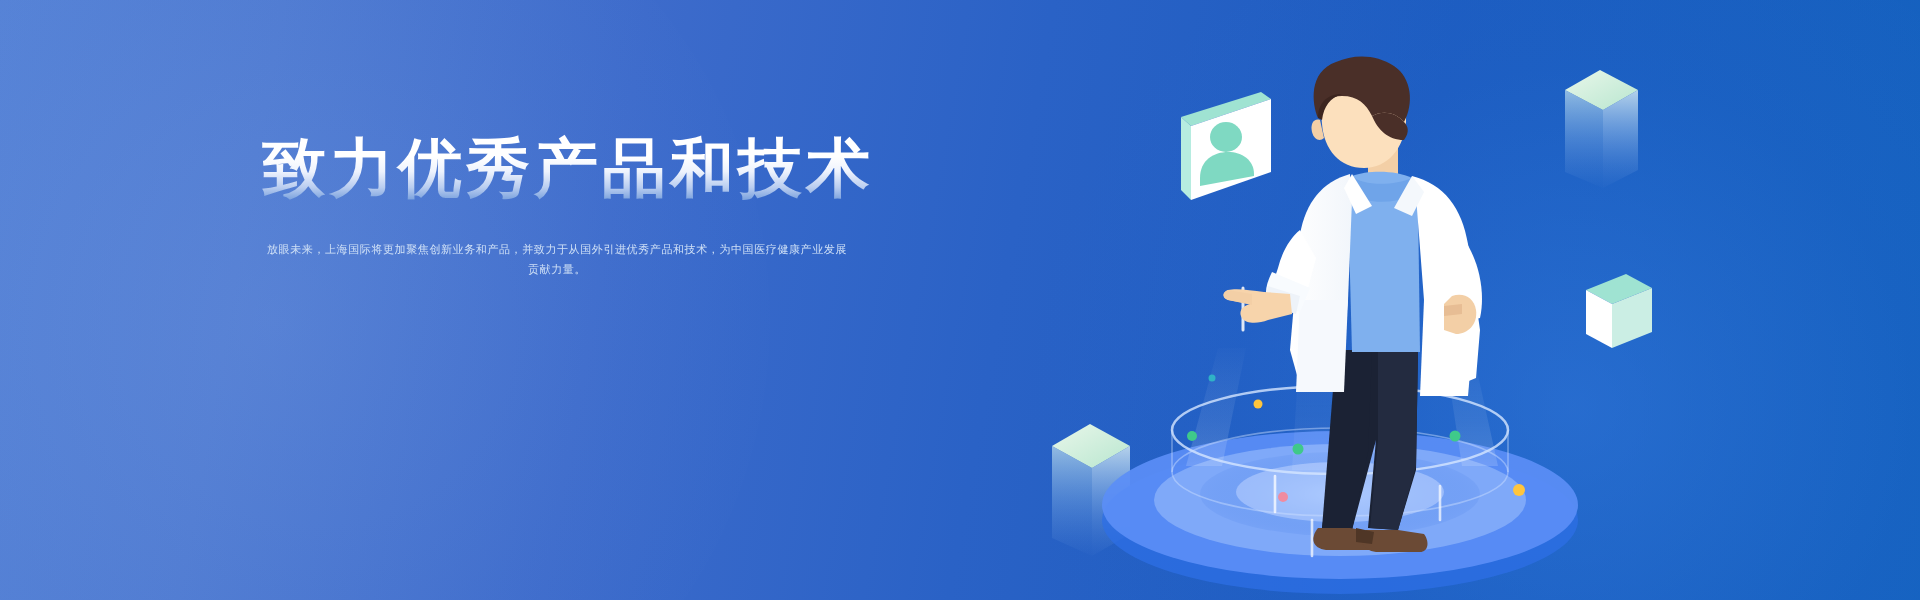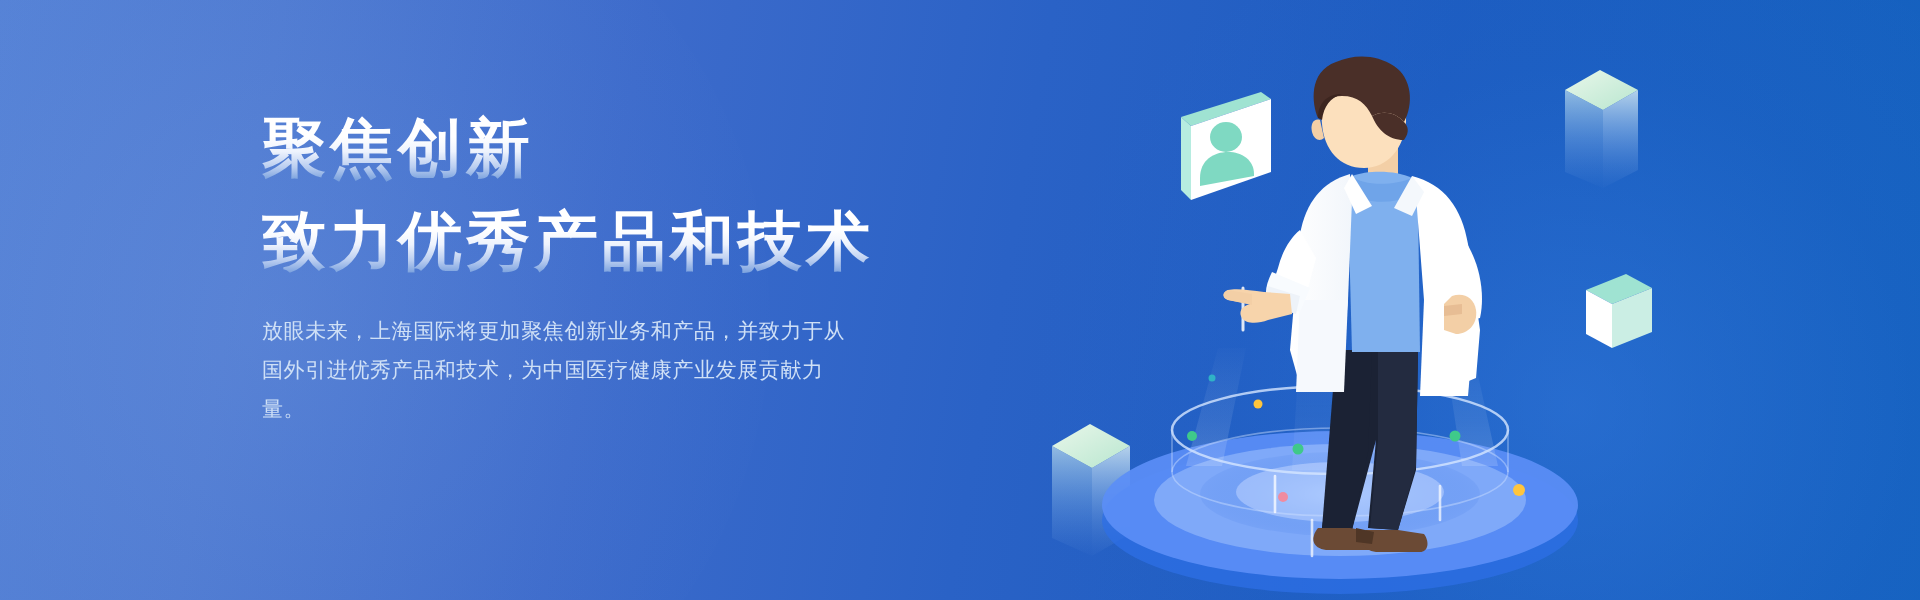--- a/index.html
+++ b/index.html
@@ -56,25 +56,26 @@
     -webkit-background-clip: text;
     background-clip: text;
     color: transparent;
     -webkit-text-fill-color: transparent;
   }
   #headline-line-2 {
     margin-top: 20px;
   }
   #subtitle {
     margin-top: 34px;
-    font-size: 21px;
+    font-size: 11px;
     line-height: 1.85;
     color: #cfe0f6;
     letter-spacing: 0.6px;
     width: 590px;
+    text-align: center;
   }
 
   
   #illustration {
     position: absolute;
     left: 0; top: 0;
     width: 1920px;
     height: 600px;
     z-index: 4;
   }
@@ -237,18 +238,17 @@
 
       <path d="M1336,62 C1308,72 1312,104 1318,118 C1322,104 1330,96 1342,96
                C1358,96 1366,104 1372,116 C1382,110 1396,112 1404,122
                C1414,104 1412,78 1394,66 C1376,54 1354,54 1336,62 Z" fill="#4a2f28"></path>
       <path d="M1372,116 C1378,130 1388,140 1404,140 C1410,132 1408,126 1404,122 C1396,112 1382,110 1372,116 Z" fill="#4a2f28"></path>
       <path d="M1318,118 C1318,104 1326,94 1342,94 C1330,98 1324,106 1322,120 Z" fill="#3c251f"></path>
     </g>
   </svg>
 
   <div id="text-block">
-    <h1 class="headline" id="headline-line-1">聚焦创新</h1>
     <h1 class="headline" id="headline-line-2">致力优秀产品和技术</h1>
     <p id="subtitle">放眼未来，上海国际将更加聚焦创新业务和产品，并致力于从国外引进优秀产品和技术，为中国医疗健康产业发展贡献力量。</p>
   </div>
 
 </div>
 
 </body></html>

